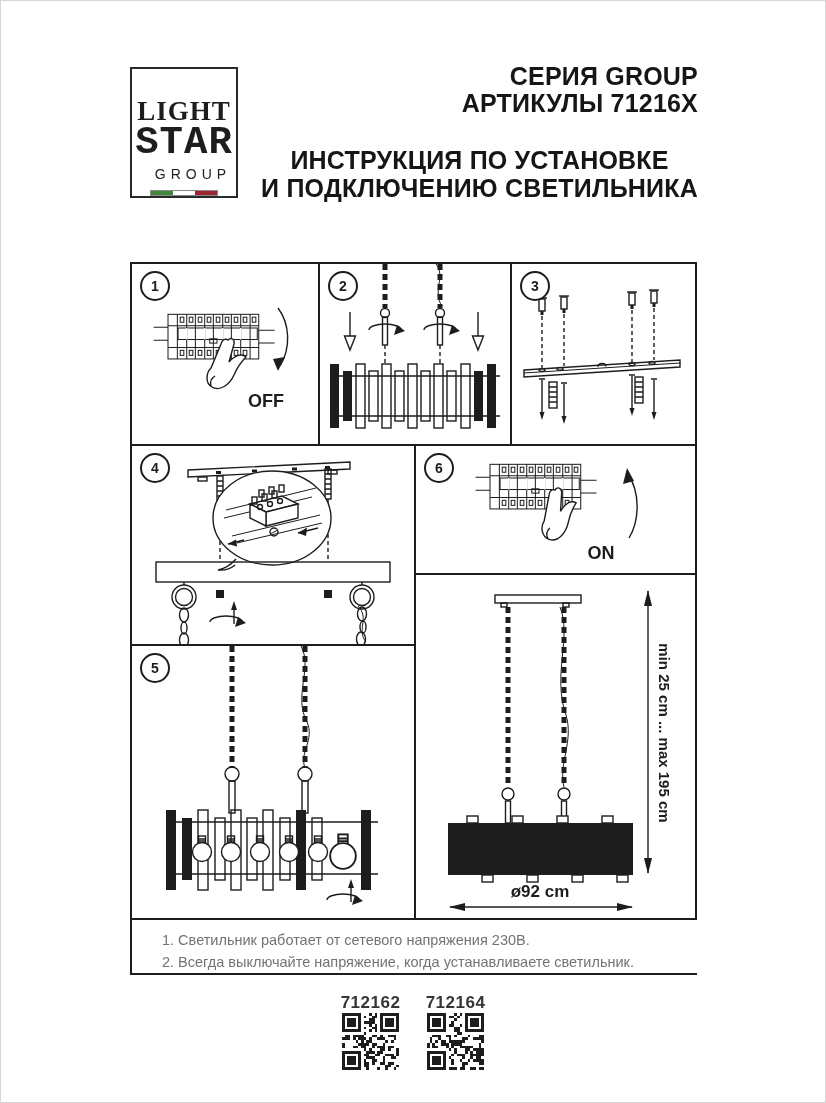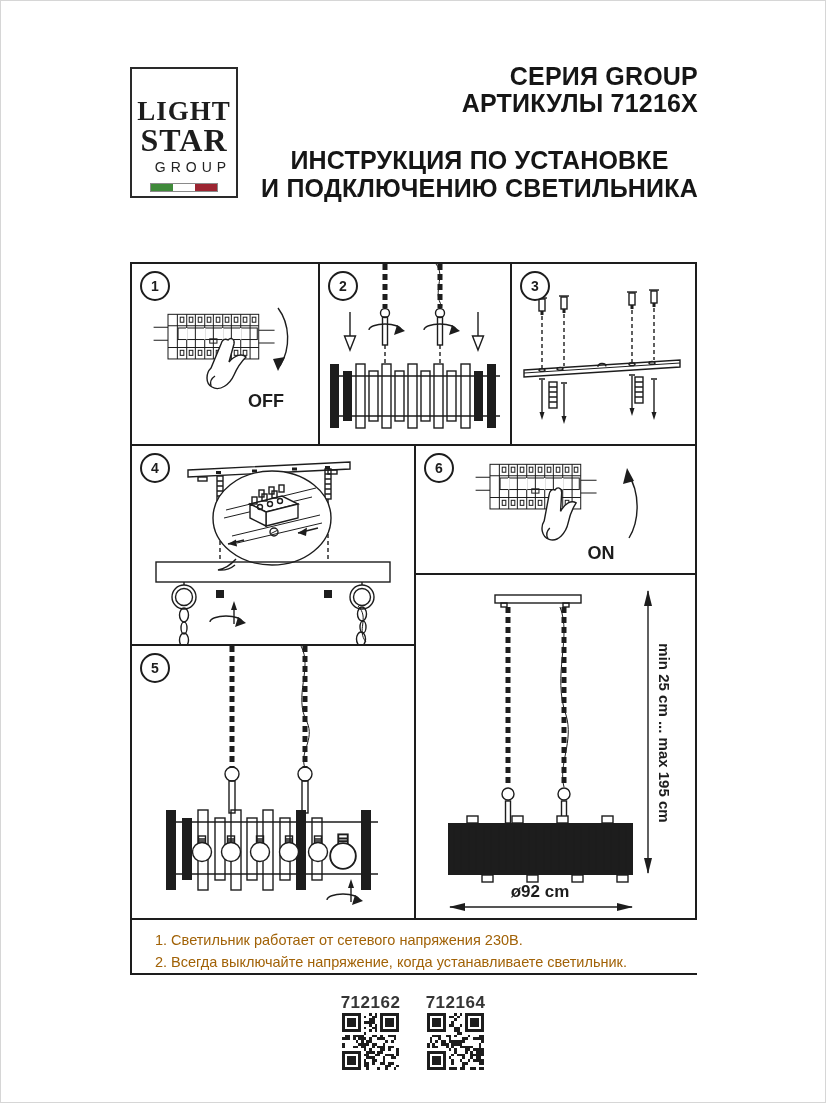--- a/index.html
+++ b/index.html
@@ -4,43 +4,43 @@
 <style>
   html,body{margin:0;padding:0;background:#e8e8e8;}
   .page{position:relative;width:826px;height:1103px;background:#ffffff;margin:0 auto;
         box-shadow:inset 0 0 0 1px #d6d6d6;overflow:hidden;
         font-family:"Liberation Sans",sans-serif;color:#1d1d1d;}
   
   .logo-box{position:absolute;left:130px;top:67px;width:108px;height:131px;
             border:2px solid #2a2a2a;box-sizing:border-box;background:#fff;
             display:flex;flex-direction:column;align-items:center;padding-top:30px;}
   .logo-light{font-family:"Liberation Serif",serif;font-weight:700;font-size:27px;line-height:.95;letter-spacing:1px;}
-  .logo-star{font-family:Liberation Serif, serif;font-weight:700;font-size:32px;line-height:.95;letter-spacing:1px;}
+  .logo-star{font-family:Liberation Mono, monospace;font-weight:700;font-size:39px;line-height:.95;letter-spacing:1px;}
   .logo-group{font-family:"Liberation Sans",sans-serif;font-size:14px;letter-spacing:5px;margin-top:4px;margin-left:18px;color:#222;}
   .flag{display:flex;width:66px;height:7px;margin-top:8px;border:1px solid #8a8a8a;box-sizing:content-box;}
   .flag div{flex:1;height:100%;}
   .hdr-right{position:absolute;top:63px;right:128px;text-align:right;font-weight:700;color:#161616;}
   .hdr-series{font-size:25px;line-height:1.06;letter-spacing:.2px;}
   .hdr-instr{position:absolute;top:146px;right:128px;text-align:center;font-weight:700;
              font-size:25px;line-height:1.12;letter-spacing:.2px;color:#161616;}
   
   .diagrams{position:absolute;left:130px;top:262px;width:567px;height:713px;
             border:2px solid #1d1d1d;box-sizing:border-box;background:#fff;}
   .panel{position:absolute;box-sizing:border-box;background:#fff;}
   .bR{border-right:2px solid #1d1d1d;}
   .bB{border-bottom:2px solid #1d1d1d;}
   .p1{left:0;top:0;width:188px;height:182px;}
   .p2{left:188px;top:0;width:192px;height:182px;}
   .p3{left:380px;top:0;width:183px;height:182px;}
   .p4{left:0;top:182px;width:284px;height:200px;}
   .p6{left:284px;top:182px;width:279px;height:129px;}
   .dim{left:284px;top:311px;width:279px;height:345px;}
   .p5{left:0;top:382px;width:284px;height:274px;}
-  .notes{left:8px;top:656px;width:563px;height:53px;padding:9px 0 0 15px;
-         font-size:14.5px;line-height:1.55;color:#a16207;}
+  .notes{left:15px;top:656px;width:563px;height:53px;padding:9px 0 0 15px;
+         font-size:14.5px;line-height:1.55;color:#737373;}
   .badge{position:absolute;left:8px;top:7px;width:26px;height:26px;border:2px solid #1d1d1d;
          border-radius:50%;display:flex;align-items:center;justify-content:center;
          font-size:14px;font-weight:700;background:#fff;z-index:2;}
   .art{position:absolute;left:0;top:0;width:100%;height:100%;}
   
   svg{display:block;}
   .d path,.d rect,.d circle,.d ellipse,.d polygon,.d line,.d polyline{
       stroke:#1d1d1d;stroke-width:1.4;fill:none;}
   .d .f{fill:#1d1d1d;stroke:none;}
   .d .w{fill:#ffffff;}

